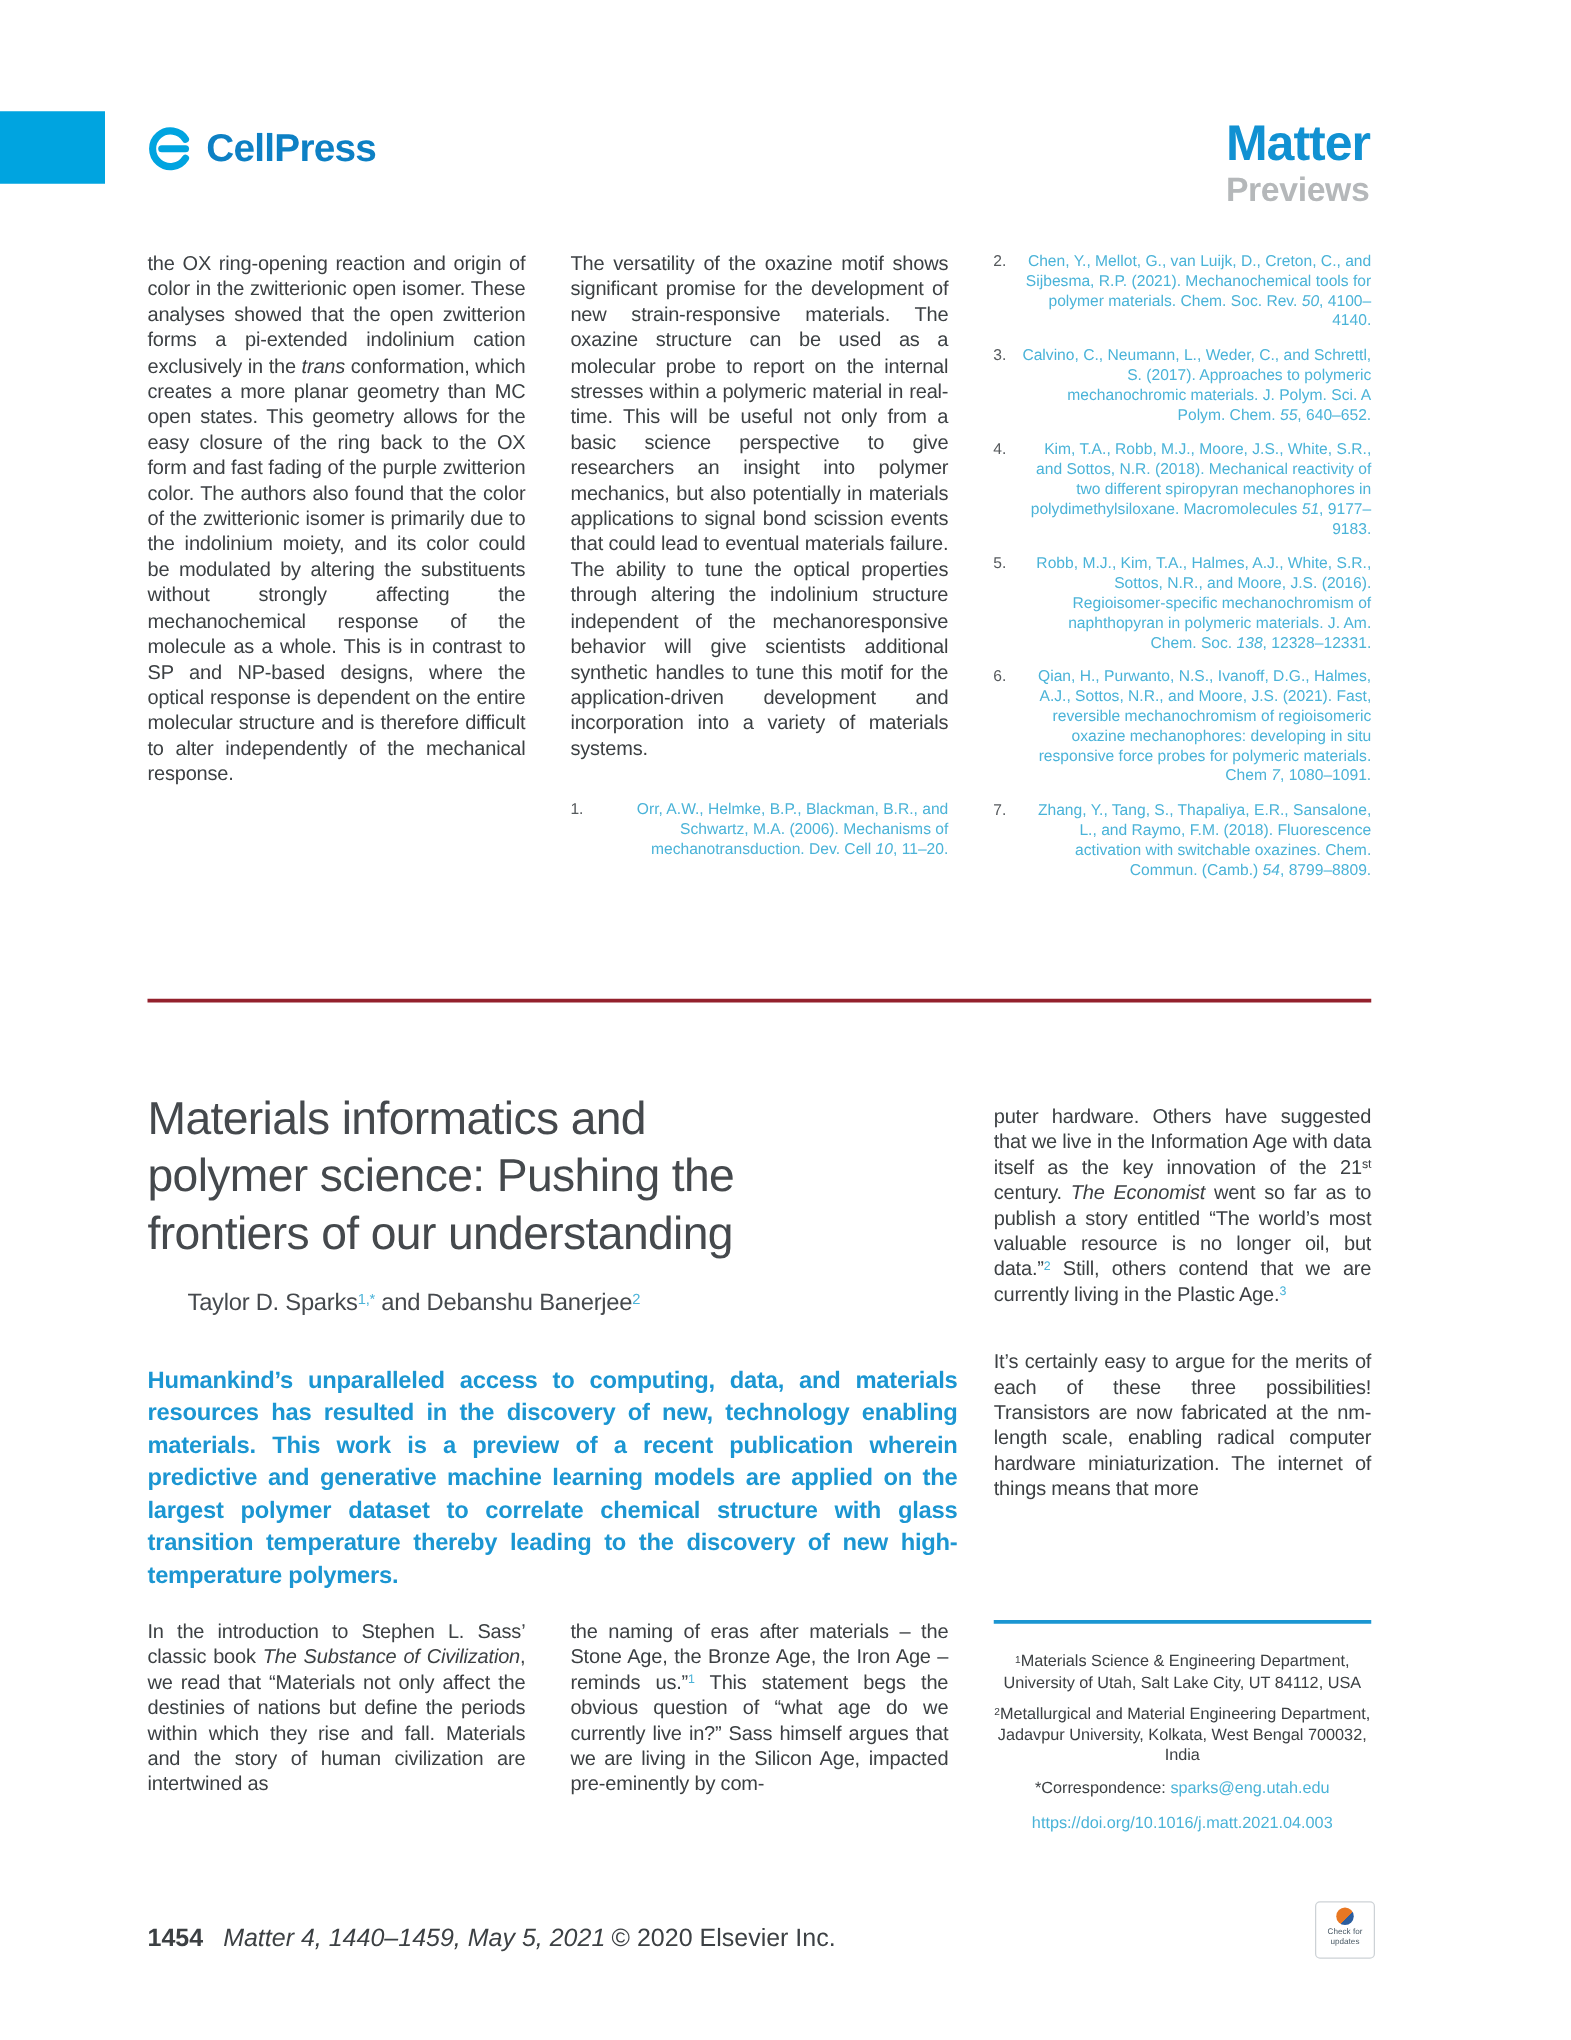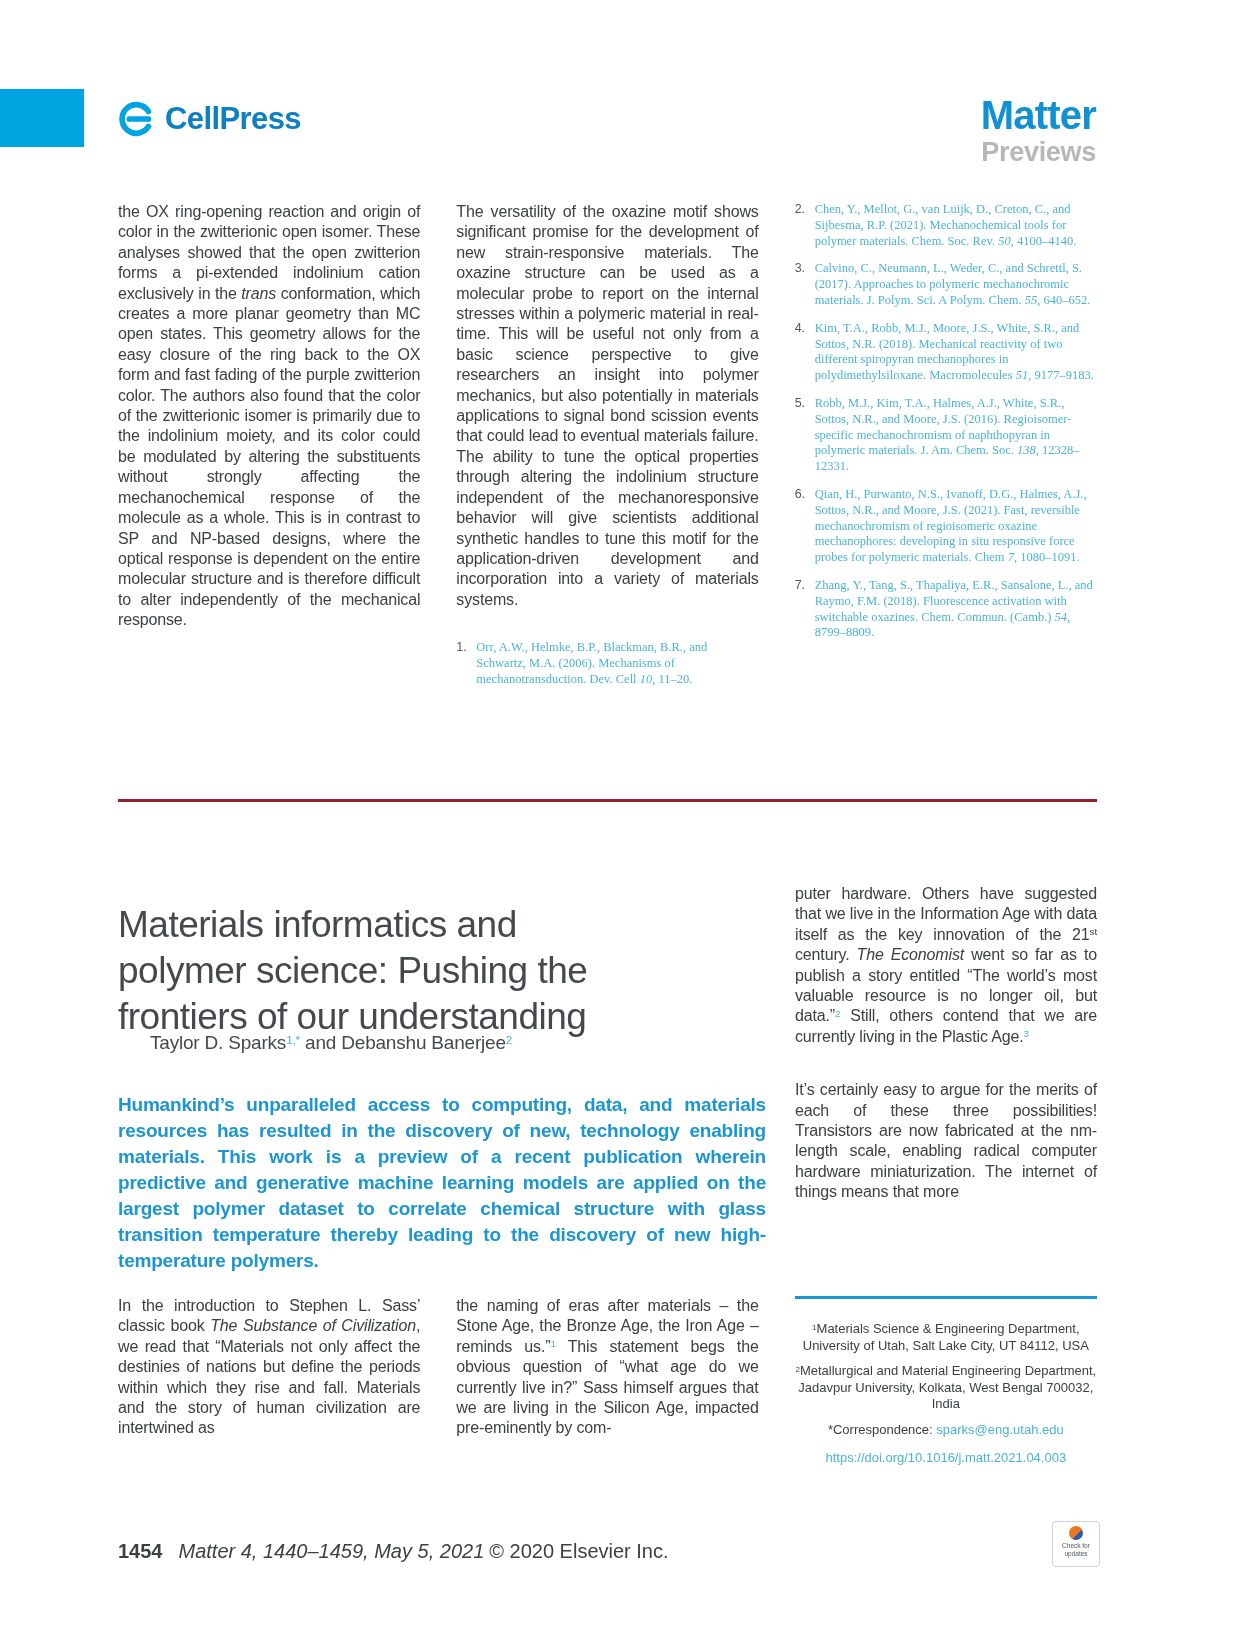--- a/index.html
+++ b/index.html
@@ -10,43 +10,43 @@
   *{box-sizing:border-box; margin:0; padding:0;}
   html,body{background:#ffffff;}
   body{font-family:"Liberation Sans","DejaVu Sans",sans-serif; color:var(--text);}
   .page{position:relative; width:1257px; height:1632px; background:#fff; overflow:hidden;}
 
   .brand-bar{position:absolute; left:0; top:89px; width:84px; height:58px; background:var(--brand);}
 
   .logo{position:absolute; left:118px; top:100px; display:flex; align-items:center; gap:9px; cursor:pointer;}
   .logo-text{font-size:31px; font-weight:bold; color:var(--publisher); letter-spacing:-0.6px;}
 
-  .journal-block{position:absolute; right:161px; top:94px; text-align:right;}
+  .journal-block{position:absolute; right:161px; top:94px; text-align:left;}
   .journal-name{font-size:40px; font-weight:bold; color:var(--journal); letter-spacing:-0.8px; line-height:42px;}
   .journal-section{font-size:27px; font-weight:600; color:var(--gray); letter-spacing:-0.3px; line-height:30px; margin-top:1px;}
 
   .top-columns{position:absolute; left:118px; top:202px; width:979px; display:flex; gap:36px;}
   .col{flex:1; min-width:0;}
 
   .body-text{font-size:16px; line-height:20.4px; text-align:justify; color:var(--text); letter-spacing:-0.15px; hyphens:auto;}
   .para-gap{margin-top:33px;}
 
   .it{font-style:italic;}
   .lk{color:var(--link);}
   sup{font-size:0.62em; line-height:0; position:relative; vertical-align:baseline; top:-0.45em;}
 
   .ref-list{margin-top:30px;}
   .ref-item{display:flex; margin-bottom:12px; font-size:12.5px; line-height:15.8px; cursor:pointer;}
   .ref-num{flex:0 0 20px; color:#55595c;}
-  .ref-text{flex:1; color:var(--link); text-align:left;font-family:Liberation Serif, serif;}
+  .ref-text{flex:1; color:var(--link); text-align:right;}
 
   .red-rule{position:absolute; left:118px; top:799px; width:979px; height:3px; background:var(--red);}
 
   .article-title{position:absolute; left:118px; top:872px; width:660px; font-size:37px; line-height:46px;
-    font-weight:400; color:var(--title); letter-spacing:-0.5px; white-space:pre-line;margin-top:30px;}
+    font-weight:400; color:var(--title); letter-spacing:-0.5px; white-space:pre-line;}
   .article-authors{position:absolute; left:118px; top:1032px; font-size:19px; color:var(--title); letter-spacing:-0.2px;margin-left:32px;}
   .article-abstract{position:absolute; left:118px; top:1092px; width:648px; font-size:19px; line-height:26px;
     font-weight:bold; color:var(--abstract); text-align:justify; letter-spacing:-0.2px;}
 
   .right-top{position:absolute; left:795px; top:884px; width:302px;}
 
   .bottom-columns{position:absolute; left:118px; top:1296px; width:979px; display:flex; gap:36px;}
   .blue-rule{width:100%; height:3px; background:var(--abstract); margin-bottom:22px;}
   .affil{font-size:13px; line-height:16.5px; color:var(--text); margin-bottom:9px; text-align:center;}
   .affil sup{top:-0.35em;}

